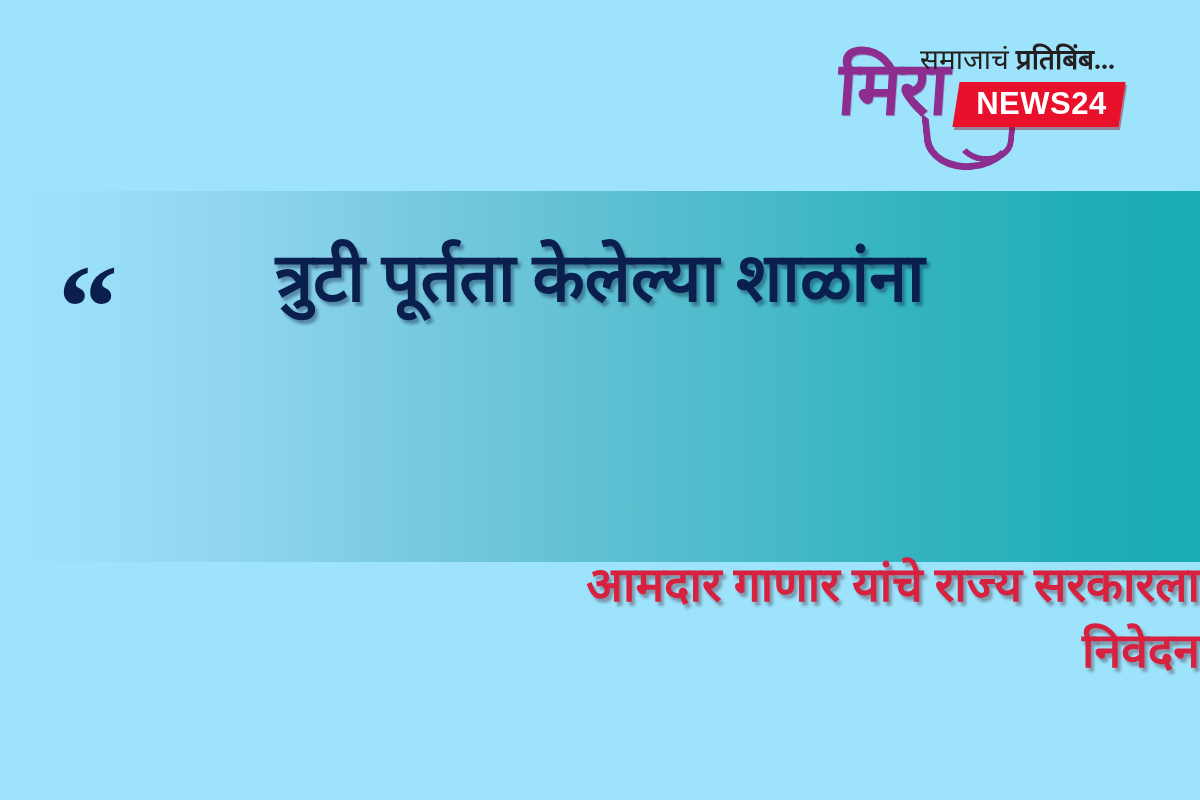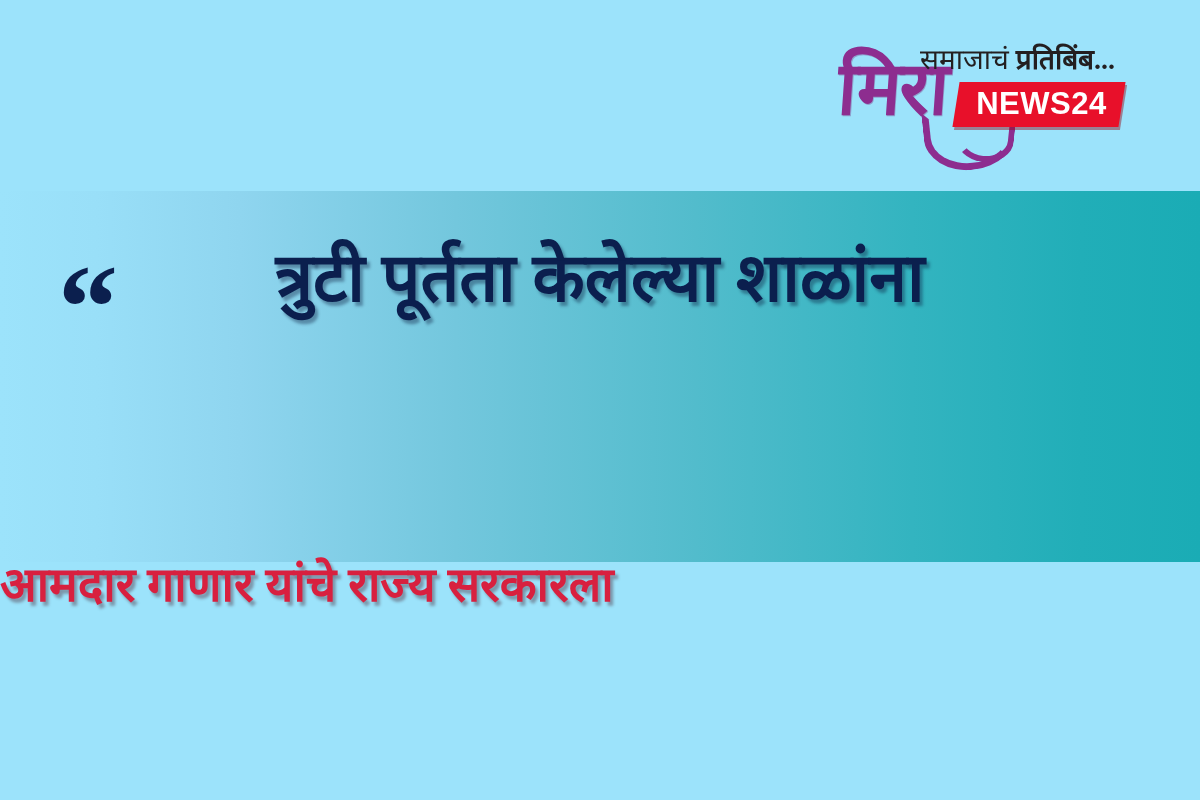--- a/index.html
+++ b/index.html
@@ -151,21 +151,21 @@
     white-space: nowrap;
   }
 
   
   #subhead-wrap {
     position: absolute;
     left: 0;
     top: 552px;
     width: 1200px;
     z-index: 20;
-    text-align: left;
+    text-align: right;
   }
   .subhead-line {
     font-family: "Liberation Serif", serif;
     font-weight: bold;
     font-size: 48px;
     line-height: 1.38;
     color: #d8203f;
     text-shadow: 3px 4px 3px rgba(60,10,20,.35);
     white-space: nowrap;
   }
@@ -189,15 +189,16 @@
     </div>
   </div>
 
   <div id="headline-wrap">
     <div id="quote-mark">“</div>
     <div class="headline-line">त्रुटी पूर्तता केलेल्या शाळांना</div>
   </div>
 
   <div id="subhead-wrap">
     <div class="subhead-line">आमदार गाणार यांचे राज्य सरकारला</div>
+    <div class="subhead-line">निवेदन</div>
   </div>
 
 </div>
 
 </body></html>

